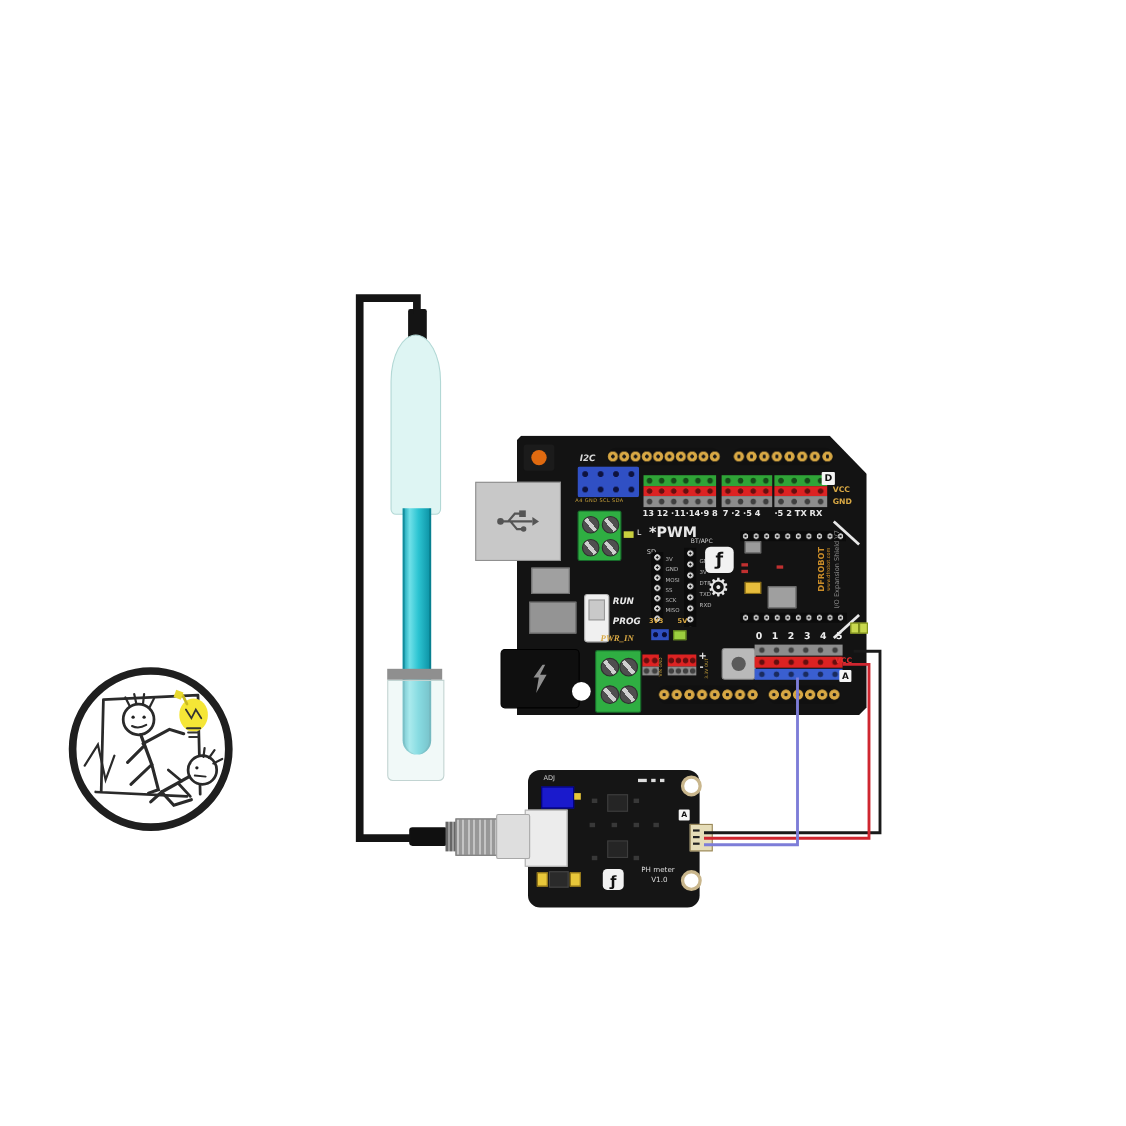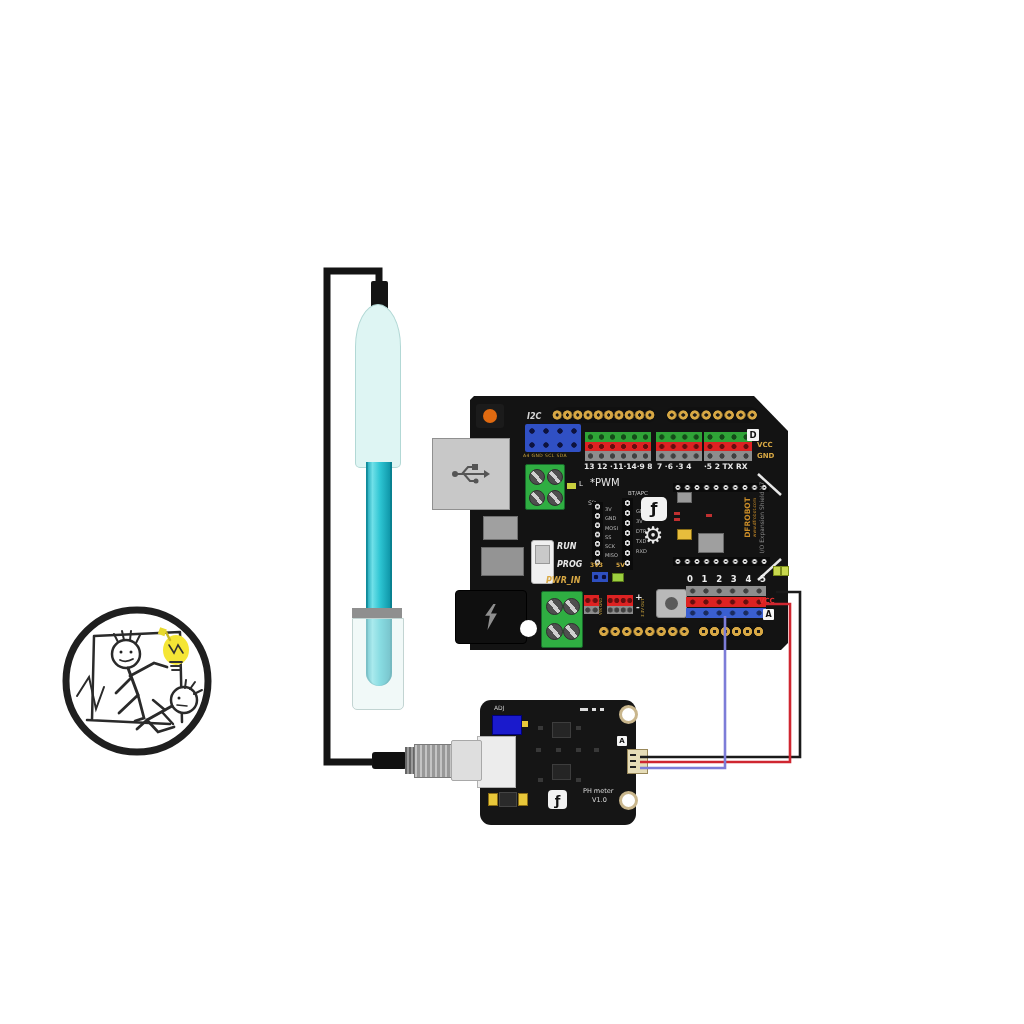--- a/index.html
+++ b/index.html
@@ -95,33 +95,33 @@
       <div class="mrow mgreen" style="left:0;top:0;width:48px;height:9.5px;background-size:12px 9.5px;"></div>
       <div class="mrow mred" style="left:0;top:9.5px;width:48px;height:9.5px;background-size:12px 9.5px;"></div>
       <div class="mrow mgray" style="left:0;top:19px;width:48px;height:9.5px;background-size:12px 9.5px;"></div>
     </div>
 
     <div class="whitebox" style="left:277px;top:33px;width:12px;height:12px;font-size:8.5px;line-height:12px;">D</div>
     <div class="lbl gold" style="left:287px;top:46px;font-size:7px;font-weight:bold;">VCC</div>
     <div class="lbl gold" style="left:287px;top:57px;font-size:7px;font-weight:bold;">GND</div>
 
     <div class="lbl" style="left:114px;top:67px;font-size:7.5px;font-weight:bold;">13 12 ·11·14·9 8</div>
-    <div class="lbl" style="left:187px;top:67px;font-size:7.5px;font-weight:bold;">7 ·6 ·3 4</div>
+    <div class="lbl" style="left:187px;top:67px;font-size:7.5px;font-weight:bold;">7 ·2 ·5 4</div>
     <div class="lbl" style="left:234px;top:67px;font-size:7.5px;font-weight:bold;">·5 2 TX RX</div>
 
     <div class="screwterm" style="left:55px;top:68px;width:38px;height:44px;">
       <div class="screw" style="left:3px;top:4px;width:14px;height:14px;"></div>
       <div class="screw" style="left:21px;top:4px;width:14px;height:14px;"></div>
       <div class="screw" style="left:3px;top:25px;width:14px;height:14px;"></div>
       <div class="screw" style="left:21px;top:25px;width:14px;height:14px;"></div>
     </div>
 
     <div class="abs" style="left:97px;top:87px;width:9px;height:6px;background:#c8cf3e;"></div>
     <div class="lbl" style="left:109px;top:85px;font-size:7px;">L</div>
-    <div class="lbl" style="left:120px;top:82px;font-size:10px;font-weight:normal;">*PWM</div>
+    <div class="lbl" style="left:120px;top:82px;font-size:13px;font-weight:bold;">*PWM</div>
 
     <div class="lbl" style="left:158px;top:95px;font-size:5.5px;color:#cccccc;">BT/APC</div>
     <div class="lbl" style="left:118px;top:104px;font-size:6px;color:#cccccc;">SD</div>
 
     <div class="vheader" style="left:122px;top:106px;width:11px;height:64px;"></div>
     <div class="abs" style="left:135px;top:109px;width:20px;font-size:5px;color:#bbbbbb;">
 
     <div style="line-height:9.3px;">3V</div>
         <div style="line-height:9.3px;">GND</div>
         <div style="line-height:9.3px;">MOSI</div>
@@ -169,21 +169,21 @@
     </svg>
 
     <div class="abs" style="left:13px;top:120px;width:33px;height:22px;background:#a0a0a0;border:1px solid #707070;"></div>
     <div class="abs" style="left:11px;top:151px;width:41px;height:27px;background:#949494;border:1px solid #6a6a6a;"></div>
 
     <div class="abs" style="left:61px;top:144px;width:21px;height:42px;background:#f0f0f0;border:1px solid #b5b5b5;border-radius:3px;">
       <div class="abs" style="left:3px;top:4px;width:13px;height:17px;background:#c9c9c9;border:1px solid #999;"></div>
     </div>
     <div class="lbl ital" style="left:87px;top:147px;font-size:8px;">RUN</div>
     <div class="lbl ital" style="left:87px;top:165px;font-size:8px;">PROG</div>
-    <div class="lbl ital gold" style="left:76px;top:181px;font-size:8px;">PWR_IN</div>
+    <div class="lbl ital gold" style="left:76px;top:181px;font-size:8px;font-family:Liberation Serif, serif;">PWR_IN</div>
 
     <div class="lbl gold" style="left:120px;top:166px;font-size:6px;font-weight:bold;">3V3</div>
     <div class="lbl gold" style="left:146px;top:166px;font-size:6px;font-weight:bold;">5V</div>
     <div class="abs" style="left:122px;top:176px;width:16px;height:10px;background:#2e4fc0;
                 background-image:radial-gradient(circle at 50% 50%,rgba(5,5,40,.9) 2px,rgba(0,0,0,0) 2.6px);
                 background-size:8px 10px;"></div>
     <div class="abs" style="left:142px;top:177px;width:10px;height:7px;background:#9ccf3f;border:1px solid #5a7a1a;"></div>
 
     <div class="lbl" style="left:106px;top:197px;font-size:9px;font-weight:bold;">-</div>
     <div class="lbl" style="left:105px;top:207px;font-size:9px;font-weight:bold;">+</div>

